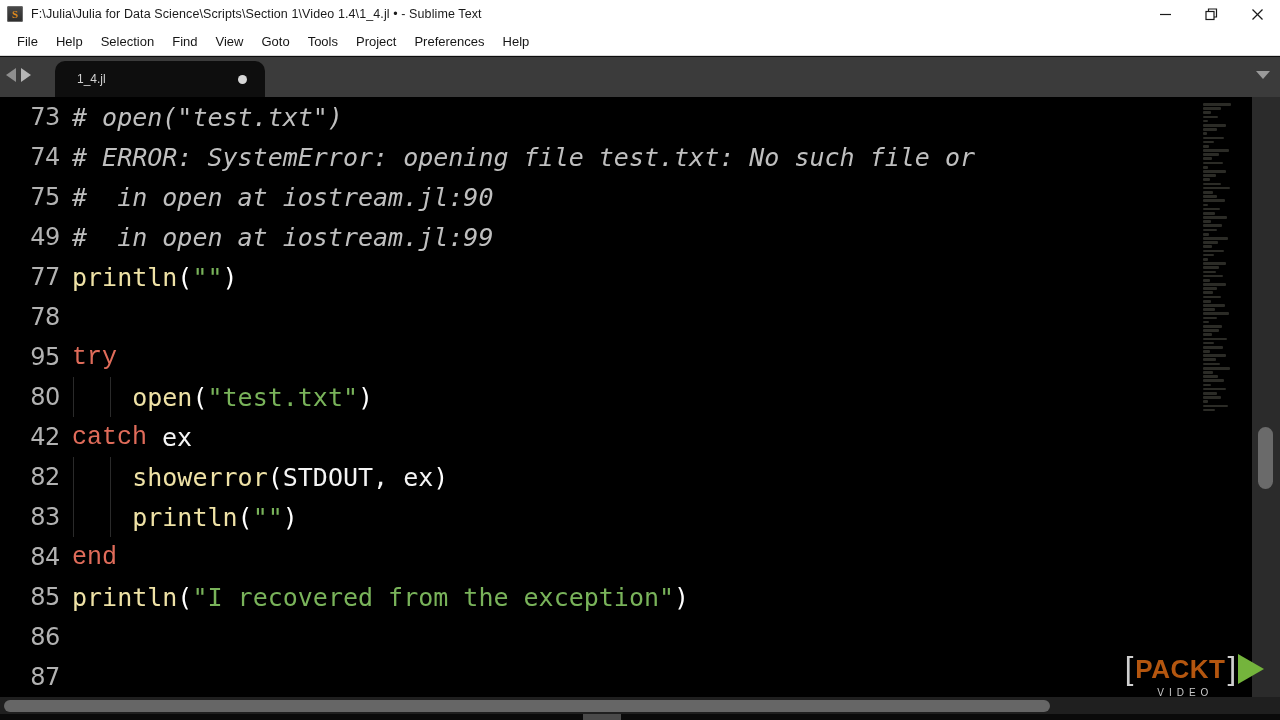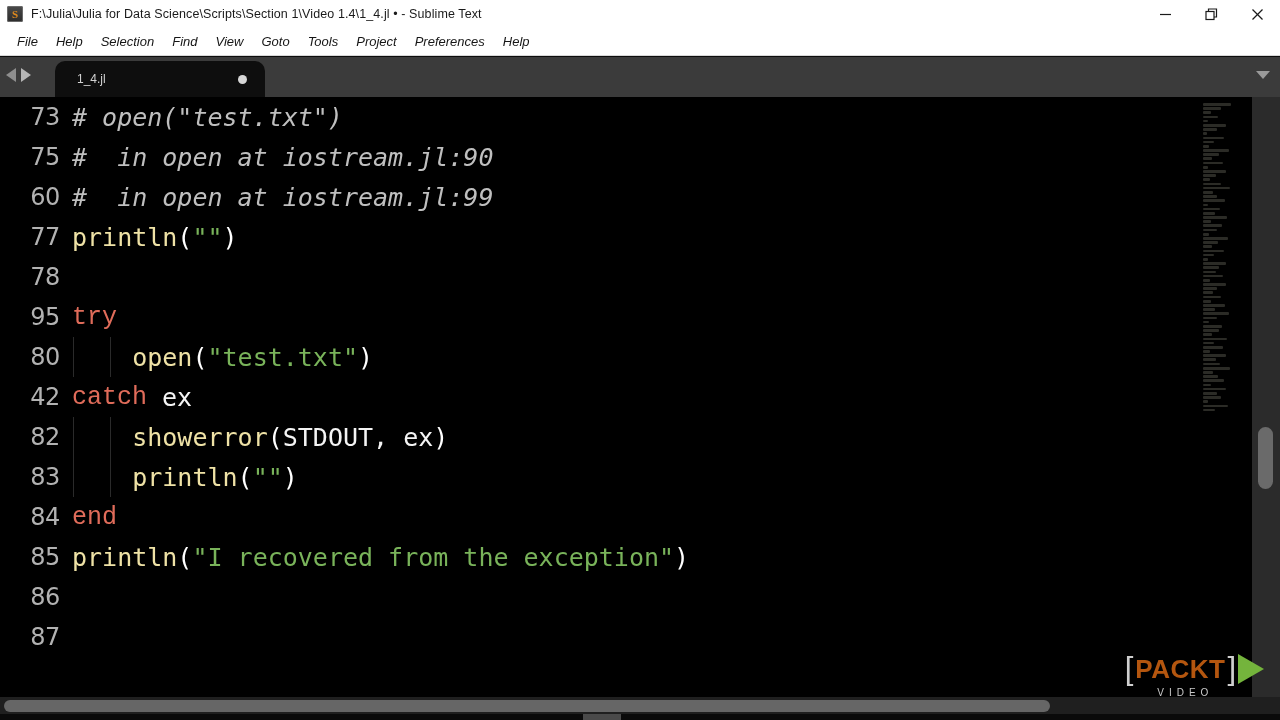--- a/index.html
+++ b/index.html
@@ -86,21 +86,20 @@
     padding-left: 8px;
     box-sizing: border-box;
     border-bottom: 1px solid #d8d8d8;
   }
   .menu-item {
     color: #161616;
     font-size: 13px;
     padding: 3px 9px;
     white-space: nowrap;
     border-radius: 2px;
-    font-style: italic;
   }
 
   
   .tabbar {
     position: absolute;
     left: 0; top: 57px;
     width: 1280px;
     height: 40px;
     background: #3b3b3b;
     border-bottom: 1px solid #1a1a1a;
@@ -381,22 +380,23 @@
     <div class="tab">
       <span class="tab-label">1_4.jl</span>
       <span class="tab-dot"></span>
     </div>
     <div class="tabbar-chevron"></div>
   </div>
 
   <div class="editor">
     <div class="code-area" id="code-area">
         <div class="line"><div class="lineno">73</div><div class="linecode"><span class="tok-comment"># open("test.txt")</span></div></div>
+        <div class="line"><div class="lineno">74</div><div class="linecode"><span class="tok-comment"># ERROR: SystemError: opening file test.txt: No such file or</span></div></div>
         <div class="line"><div class="lineno">75</div><div class="linecode"><span class="tok-comment">#  in open at iostream.jl:90</span></div></div>
-        <div class="line"><div class="lineno">60</div><div class="linecode"><span class="tok-comment">#  in open at iostream.jl:99</span></div></div>
+        <div class="line"><div class="lineno">49</div><div class="linecode"><span class="tok-comment">#  in open at iostream.jl:99</span></div></div>
         <div class="line"><div class="lineno">77</div><div class="linecode"><span class="tok-func">println</span><span class="tok-punc">(</span><span class="tok-string">""</span><span class="tok-punc">)</span></div></div>
         <div class="line"><div class="lineno">78</div><div class="linecode"></div></div>
         <div class="line"><div class="lineno">95</div><div class="linecode"><span class="tok-kw">try</span></div></div>
         <div class="line"><div class="lineno">80</div><div class="linecode"><span class="guide g1"></span><span class="guide g2"></span><span class="tok-plain">    </span><span class="tok-func">open</span><span class="tok-punc">(</span><span class="tok-string">"test.txt"</span><span class="tok-punc">)</span></div></div>
         <div class="line"><div class="lineno">42</div><div class="linecode"><span class="tok-kw">catch</span><span class="tok-plain"> ex</span></div></div>
         <div class="line"><div class="lineno">82</div><div class="linecode"><span class="guide g1"></span><span class="guide g2"></span><span class="tok-plain">    </span><span class="tok-func">showerror</span><span class="tok-punc">(</span><span class="tok-plain">STDOUT, ex</span><span class="tok-punc">)</span></div></div>
         <div class="line"><div class="lineno">83</div><div class="linecode"><span class="guide g1"></span><span class="guide g2"></span><span class="tok-plain">    </span><span class="tok-func">println</span><span class="tok-punc">(</span><span class="tok-string">""</span><span class="tok-punc">)</span></div></div>
         <div class="line"><div class="lineno">84</div><div class="linecode"><span class="tok-kw">end</span></div></div>
         <div class="line"><div class="lineno">85</div><div class="linecode"><span class="tok-func">println</span><span class="tok-punc">(</span><span class="tok-string">"I recovered from the exception"</span><span class="tok-punc">)</span></div></div>
         <div class="line"><div class="lineno">86</div><div class="linecode"></div></div>

